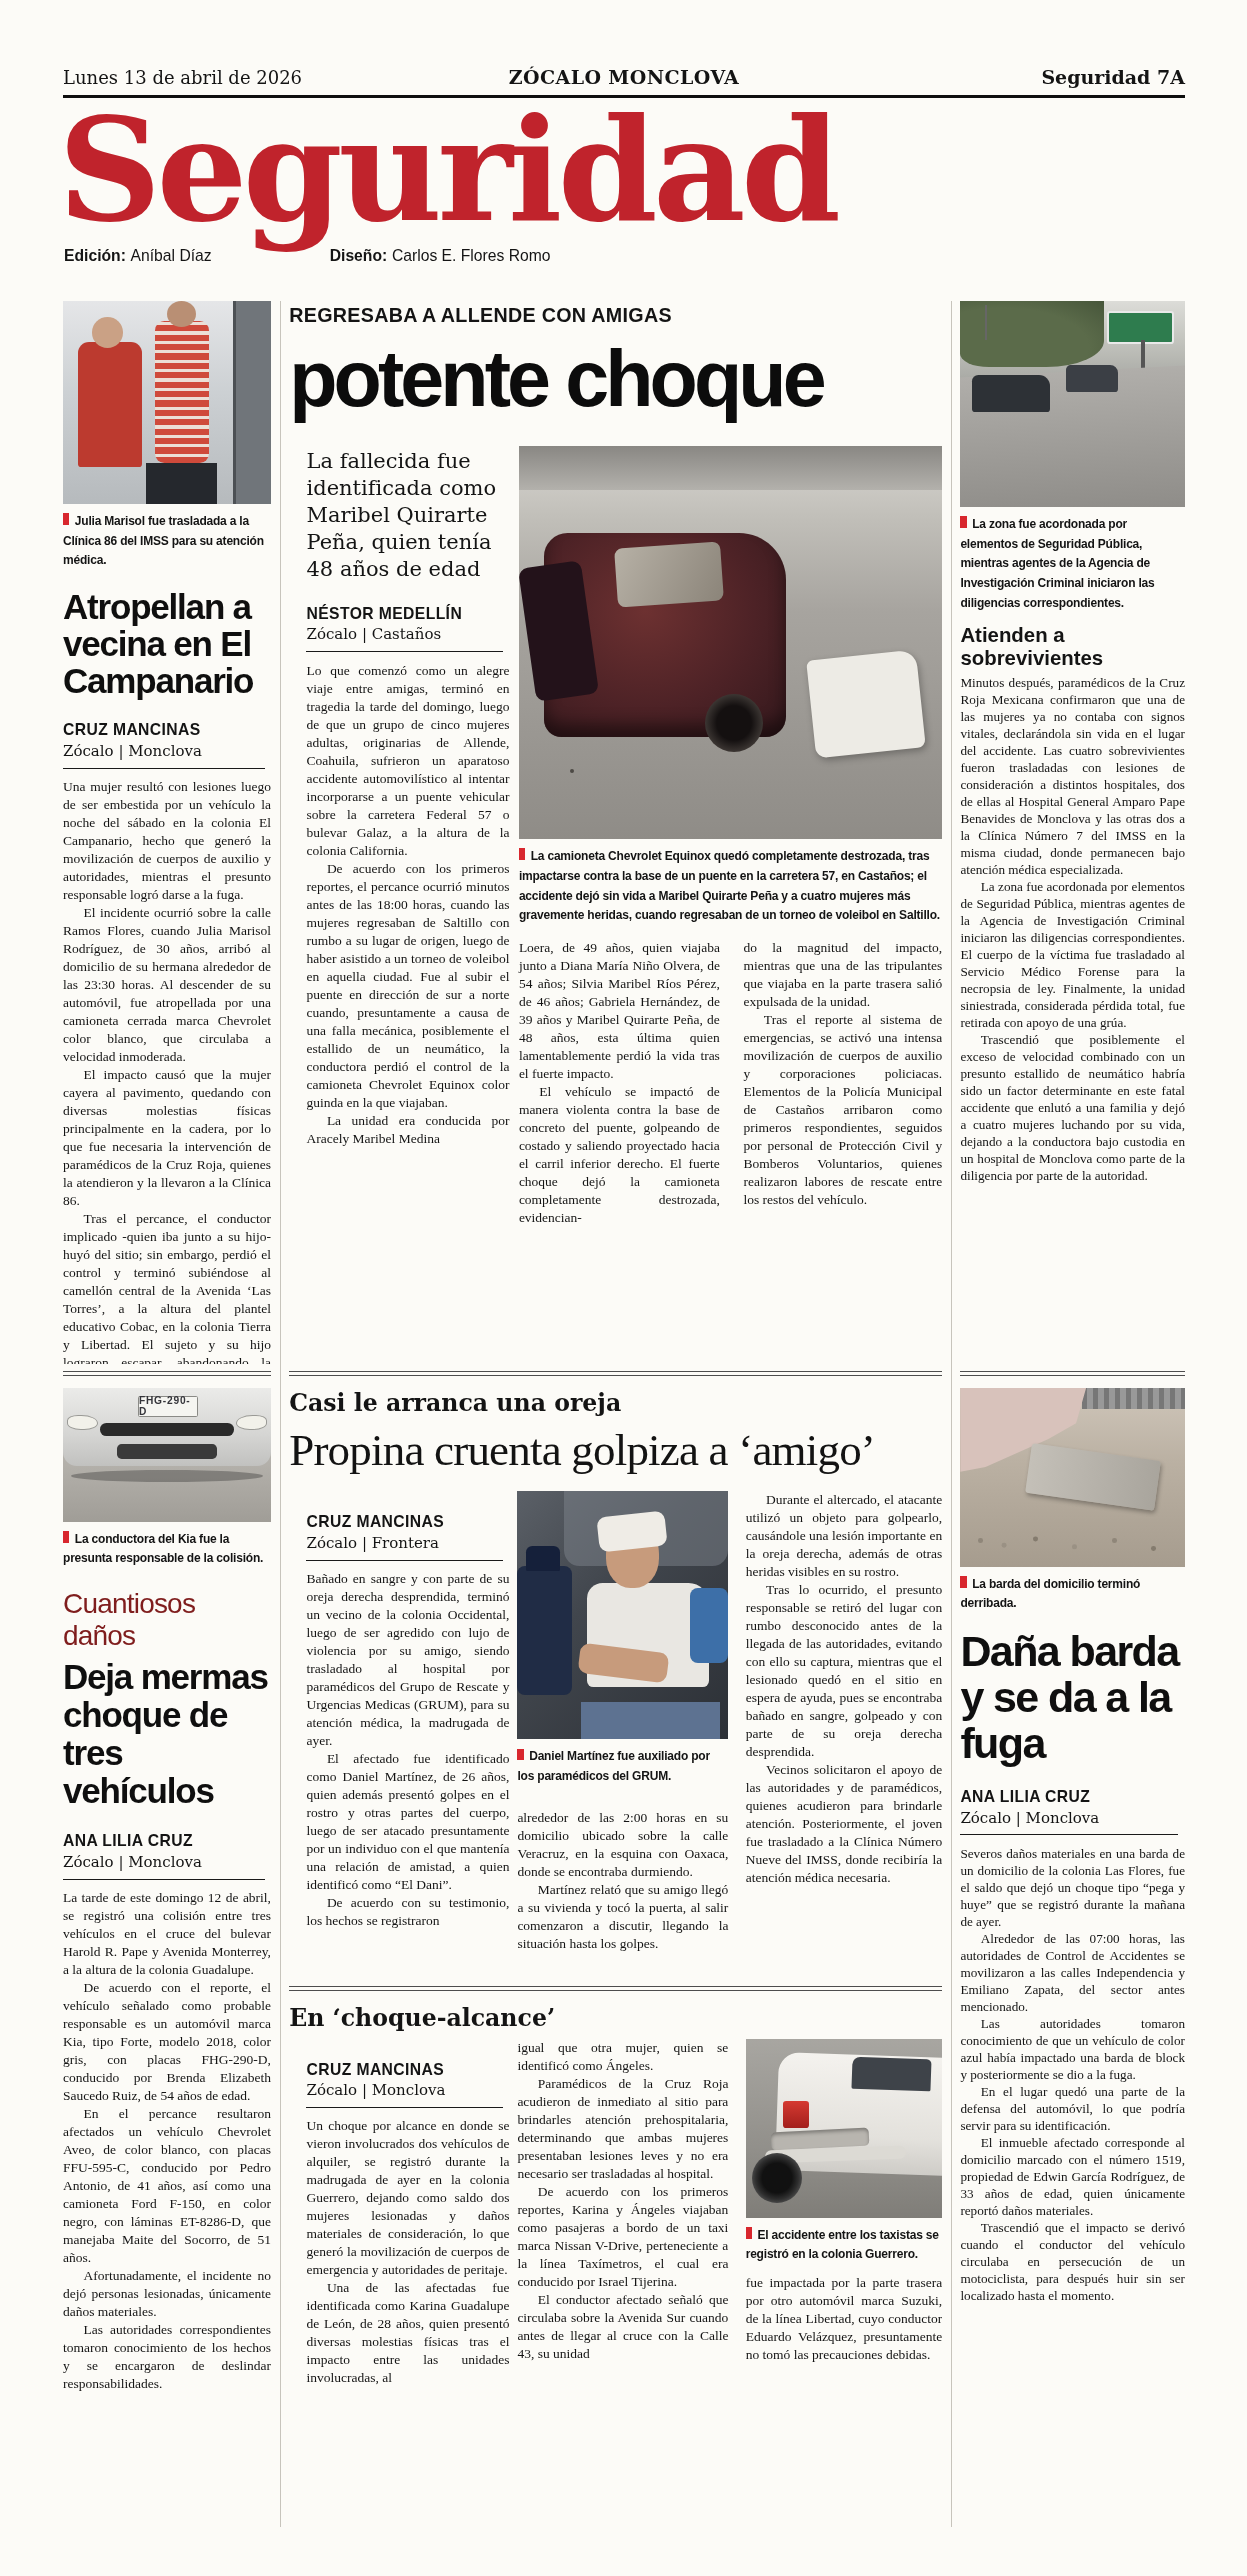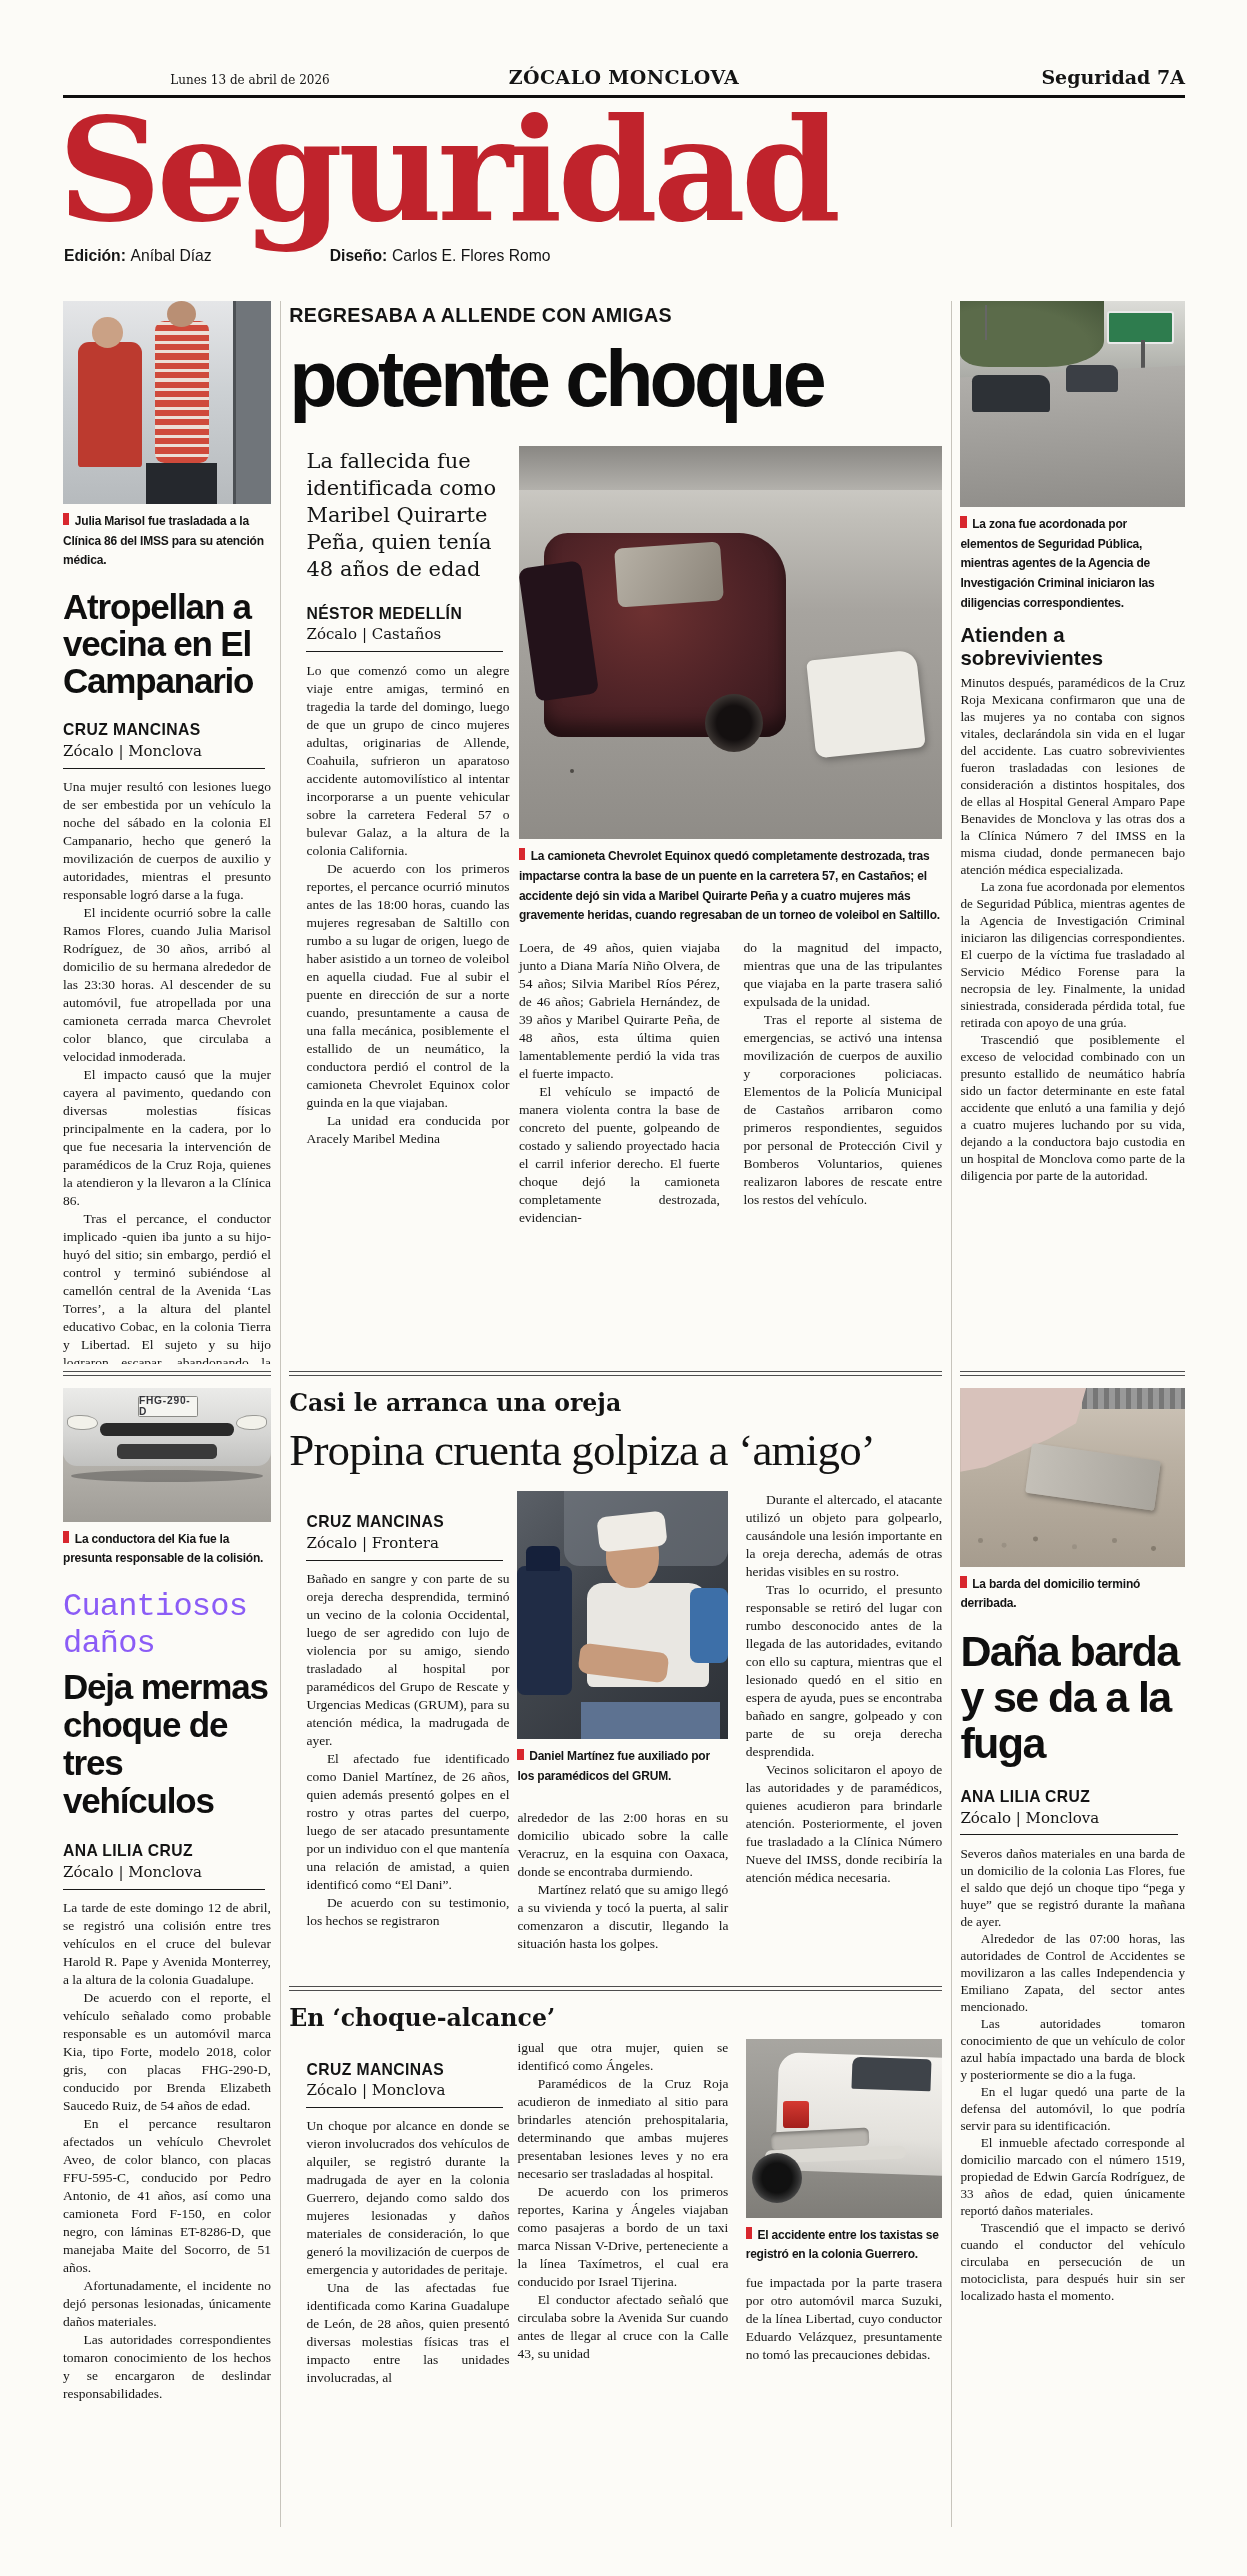--- a/index.html
+++ b/index.html
@@ -2,21 +2,21 @@
 <html lang="es" style="font-size:12.6px"><head>
 <meta charset="utf-8">
 <style>
   html,body{margin:0;padding:0;background:#d9d9d9;}
   .sheet{position:relative;width:1248px;height:2576px;background:#fcfbf7;color:#141414;
          font-family:"Liberation Serif",serif;overflow:hidden;}
 
   
   .topbar{position:absolute;left:63px;right:63px;top:66px;display:flex;align-items:baseline;
           border-bottom:3.9px solid #0e0e0e;padding-bottom:7px;font-family:"DejaVu Serif",serif;}
-  .topbar .date{flex:1;font-size:12px;text-align:center;}
+  .topbar .date{flex:1;font-size:18px;}
   .topbar .pub{flex:1;text-align:center;font-size:19px;font-weight:700;letter-spacing:0.4px;}
   .topbar .pagenum{flex:1;text-align:right;font-size:19px;font-weight:700;}
   .masthead{position:absolute;left:58px;top:99px;font-family:"DejaVu Serif",serif;font-weight:700;
             font-size:143px;line-height:1;letter-spacing:-4.7px;color:#c0232c;}
   .credits{position:absolute;left:64px;top:247px;display:flex;gap:118px;
            font-family:"Liberation Sans",sans-serif;font-size:15.7px;}
   .credits .lab{font-weight:700;margin-right:4.7px;}
 
   
   .content{position:absolute;left:63px;right:63px;top:301px;bottom:49px;display:flex;}
@@ -33,21 +33,21 @@
               margin:7px 0 11.8px;}
 
   
   .caption{font-family:"Liberation Sans",sans-serif;font-weight:700;font-size:12px;line-height:19.7px;
            margin:7.9px 0 0;letter-spacing:-0.2px;}
   .tick{display:inline-block;width:6.3px;height:11.8px;background:#d8272e;margin-right:5.5px;}
   .h-sans{font-family:"Liberation Sans",sans-serif;font-weight:700;color:#0f0f0f;}
   .left-head{font-size:35px;line-height:37px;letter-spacing:-1.2px;margin:17.3px 0 12.6px;}
   .right-head{font-size:43px;line-height:46px;letter-spacing:-1.6px;margin:14px 0 12.6px;}
   .mermas-head{font-size:35px;line-height:38px;letter-spacing:-1.2px;margin:3.1px 0 12.6px;}
-  .kicker-gray{font-family:Liberation Mono, monospace;font-size:32px;letter-spacing:-0.8px;color:#8b5cf6;
+  .kicker-gray{font-family:Liberation Sans, sans-serif;font-size:28px;letter-spacing:-0.8px;color:#7f1d1d;
                margin:19px 0 6.3px;}
   .kicker-main{font-family:"Liberation Sans",sans-serif;font-weight:700;font-size:19.7px;
                letter-spacing:0.3px;margin:3.1px 0 6.3px;}
   .kicker-slab{font-family:"DejaVu Serif",serif;font-weight:700;font-size:23.6px;margin:1.6px 0 6.3px;}
   .main-head{font-family:"Liberation Sans",sans-serif;font-weight:700;font-size:79px;line-height:91px;
              letter-spacing:-3.9px;margin:0 0 22px;color:#0c0c0c;}
   .main-head span{display:block;}
   .serif-head{font-family:"Liberation Serif",serif;font-weight:500;font-size:45px;letter-spacing:-0.8px;
               margin:0 0 15.7px;color:#131313;}
   .taxi-head{font-family:"Liberation Sans",sans-serif;font-weight:700;font-size:39px;letter-spacing:-1.6px;

